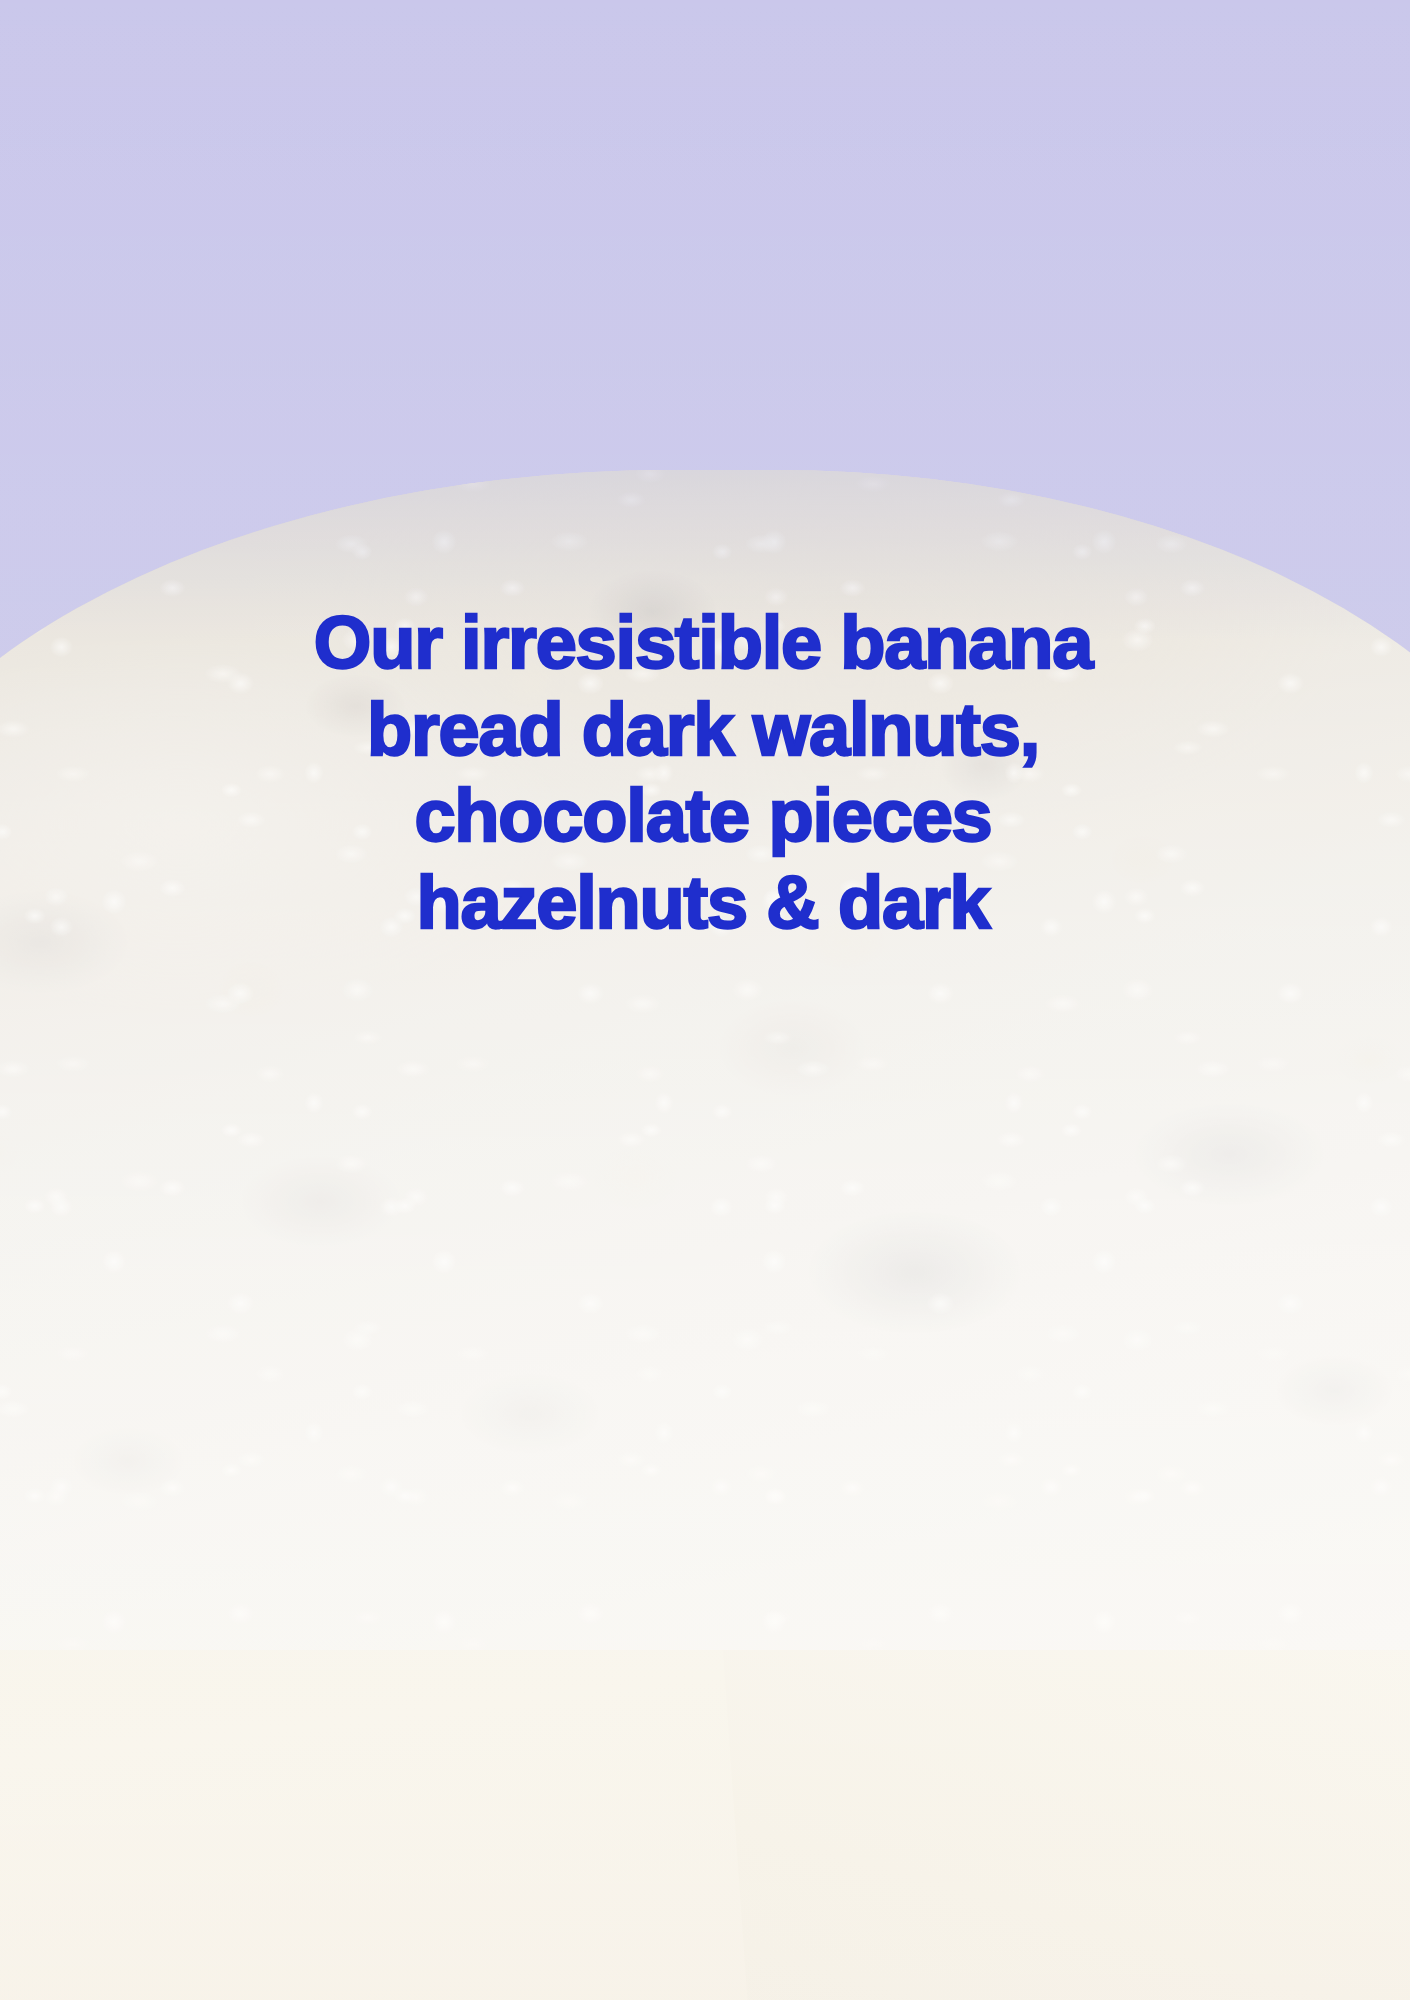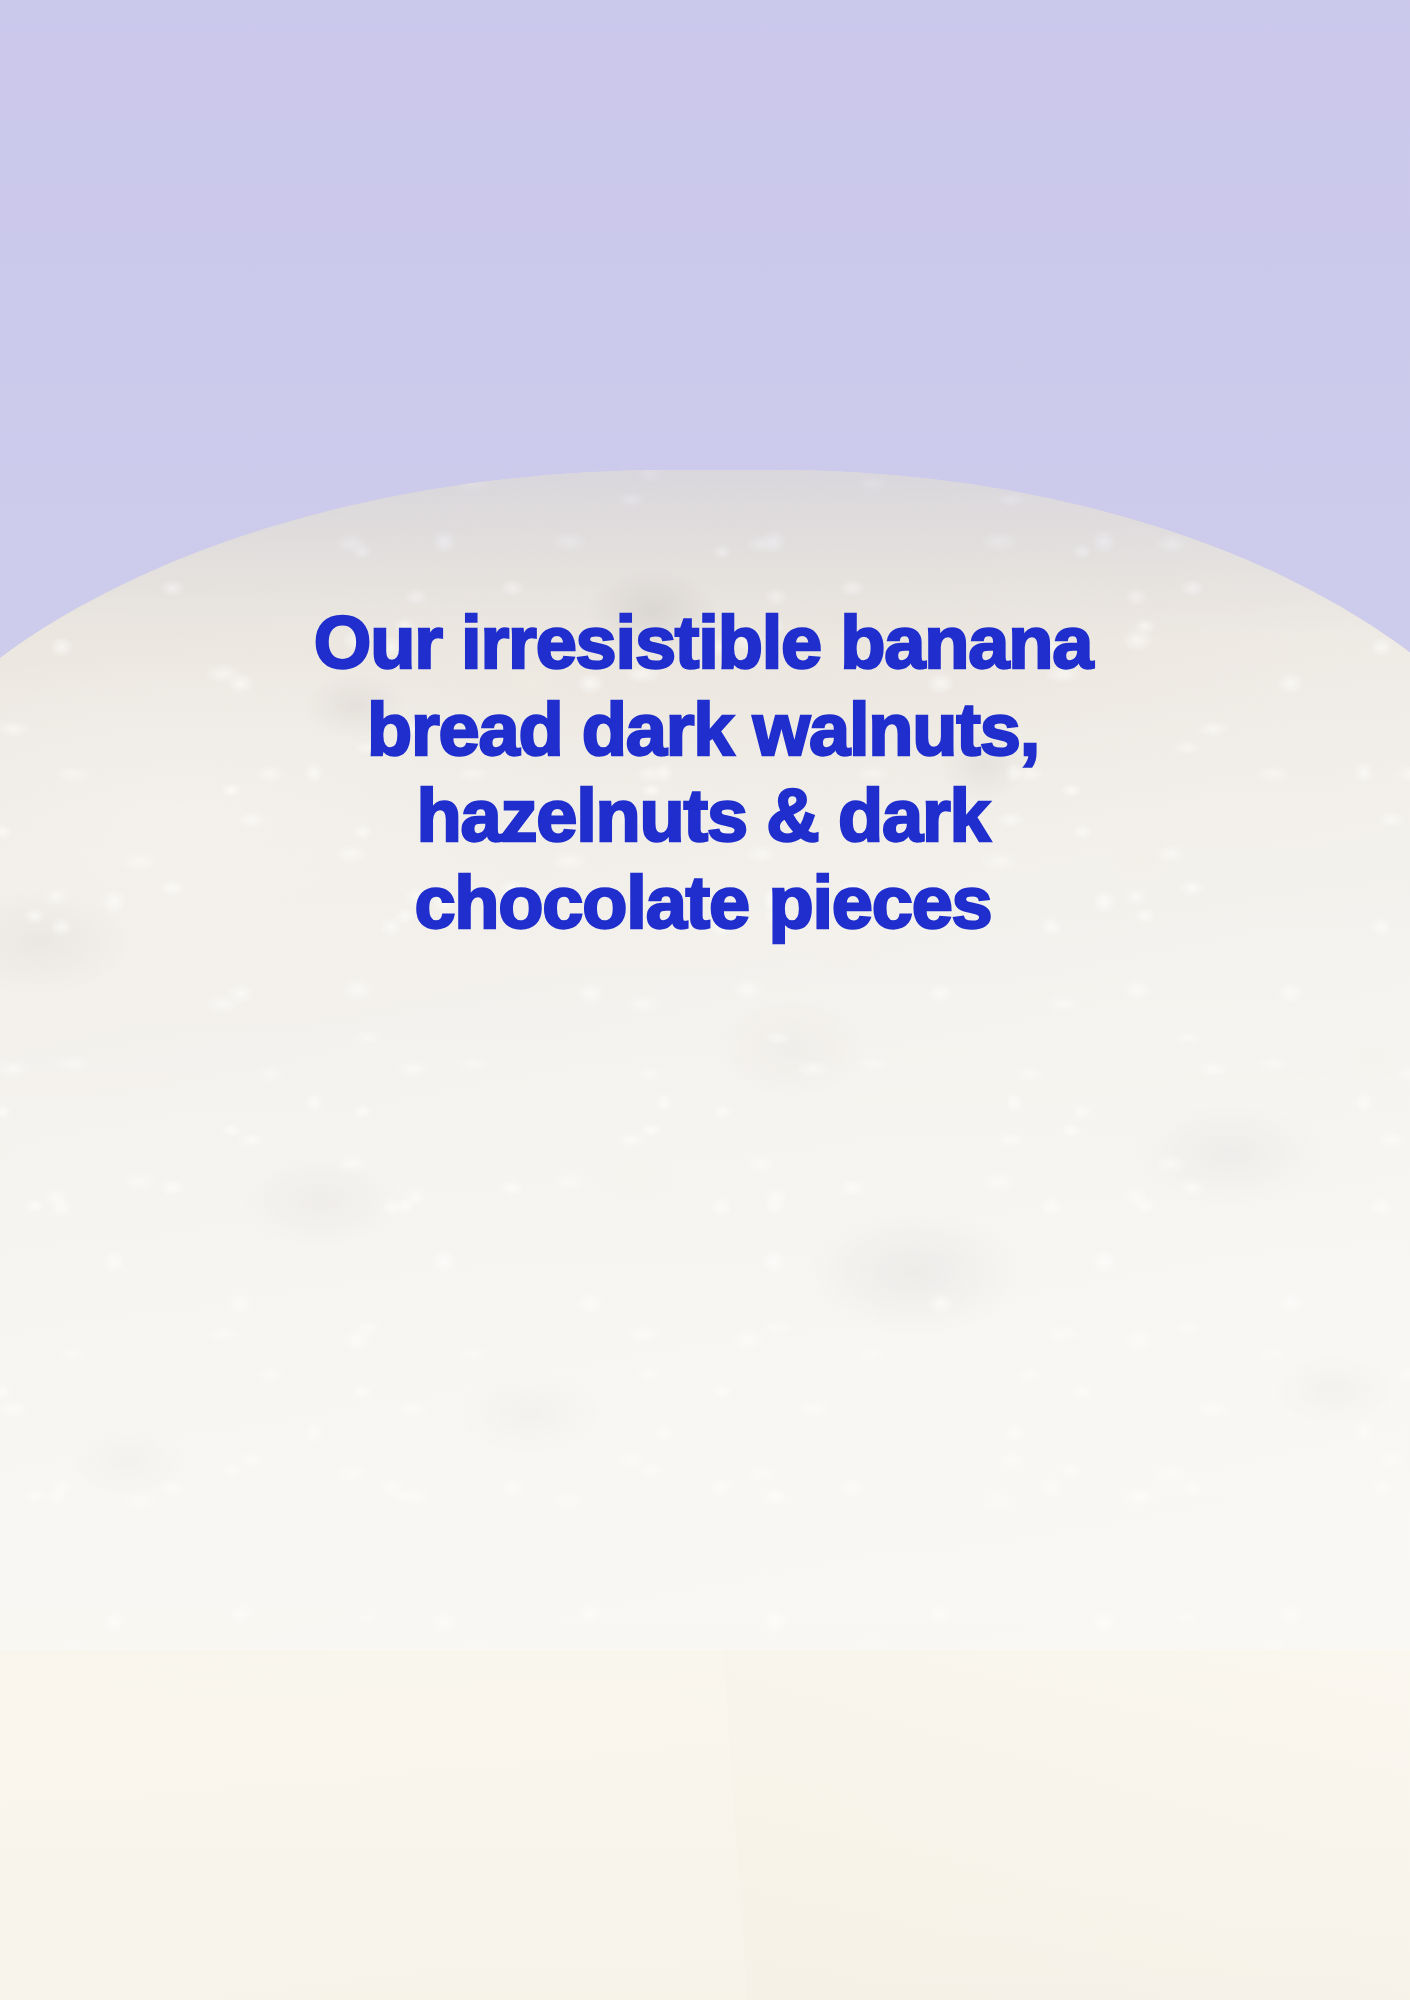--- a/index.html
+++ b/index.html
@@ -224,18 +224,18 @@
       <div class="loaf-top-fade"></div>
     </div>
 
     <div class="global-veil"></div>
   </div>
 
   <div class="headline-wrap">
     <h1 class="headline">
       <span class="hl-line">Our irresistible banana</span>
       <span class="hl-line">bread dark walnuts,</span>
+      <span class="hl-line">chocolate pieces</span>
       <span class="hl-line">hazelnuts &amp; dark</span>
-      <span class="hl-line">chocolate pieces</span>
     </h1>
   </div>
 
 </div>
 
 </body></html>

